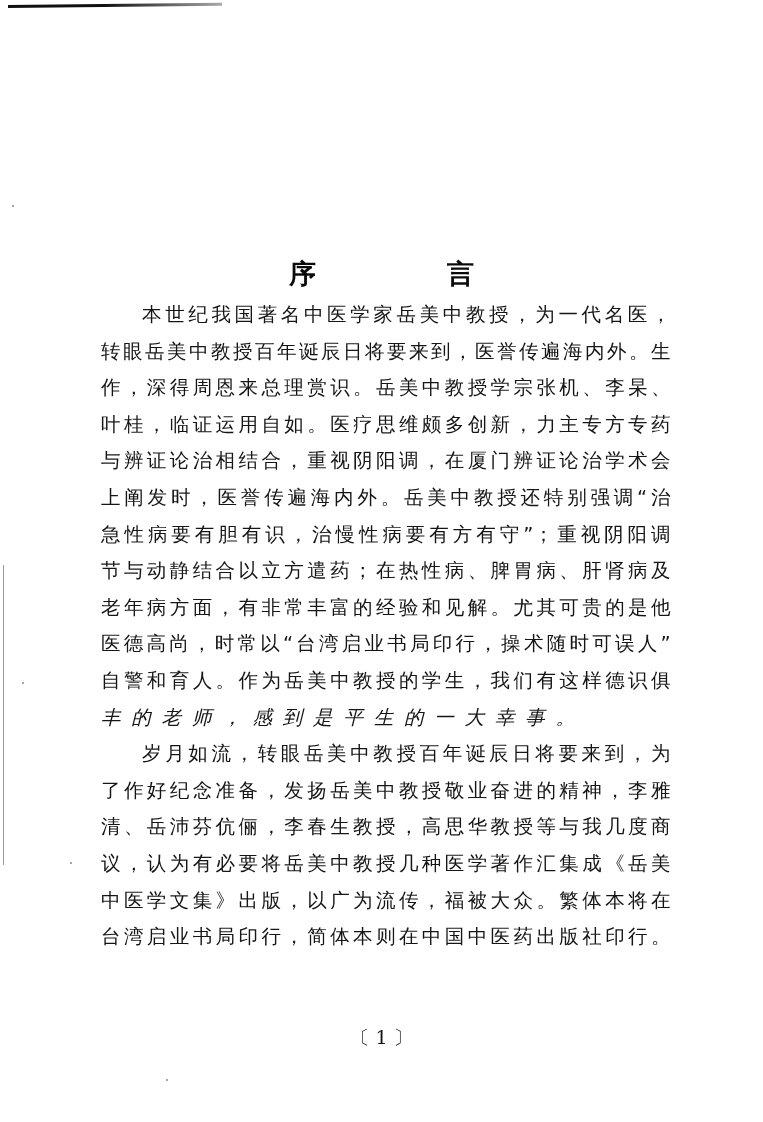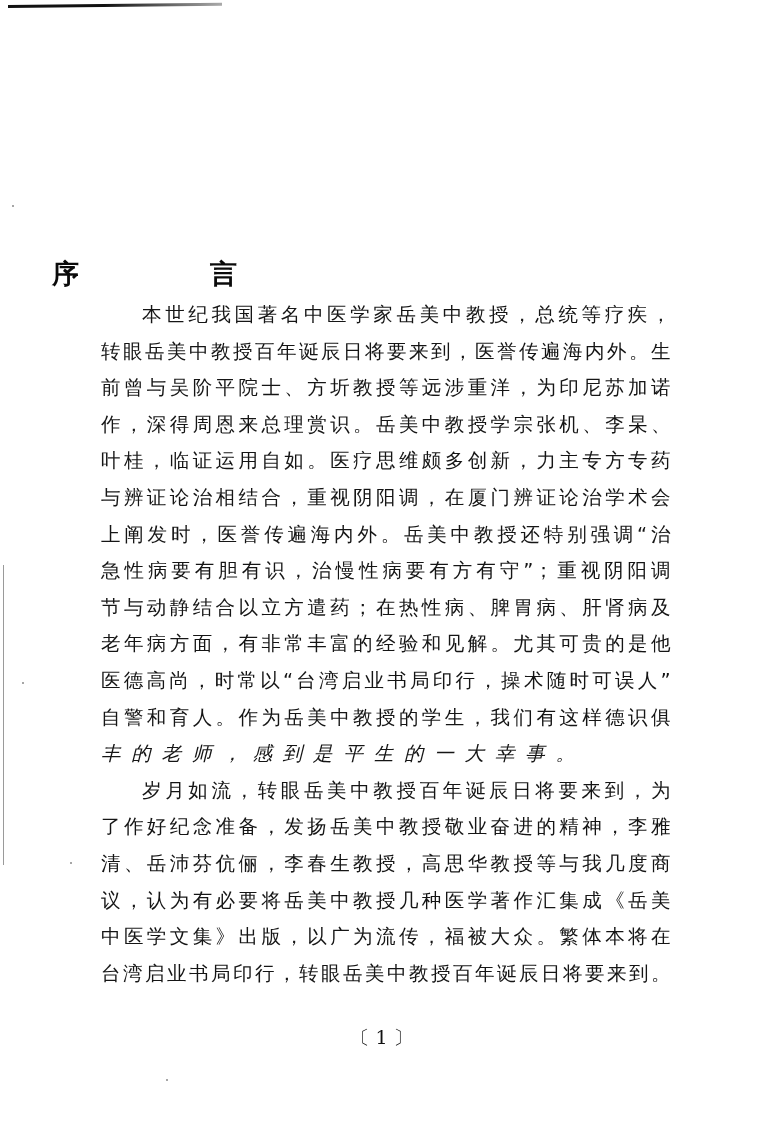--- a/index.html
+++ b/index.html
@@ -38,21 +38,21 @@
       width: 2px;
       height: 2px;
       background: #888;
       border-radius: 50%;
     }
     .title {
       position: absolute;
       left: 0;
       width: 763px;
       top: 236px;
-      text-align: left;
+      text-align: center;
       font-family: "DejaVu Serif", "Liberation Serif", serif;
       font-weight: bold;
       font-size: 27px;
       letter-spacing: 52px;
       text-indent: 52px;
       line-height: 40px;
       color: #0a0a0a;
     }
     .body-text {
       position: absolute;
@@ -98,37 +98,36 @@
 <div class="left-edge"></div>
 <div class="speck" style="left:12px;top:205px;"></div>
 <div class="speck" style="left:22px;top:682px;"></div>
 <div class="speck" style="left:70px;top:862px;"></div>
 <div class="speck" style="left:166px;top:1079px;"></div>
 
 <h1 class="title">序　言</h1>
 
 <div class="body-text">
   <div>
-    <div class="line indent">本世纪我国著名中医学家岳美中教授，总统等疗疾，</div>
+    <div class="line indent">本世纪我国著名中医学家岳美中教授，为一代名医，</div>
     <div class="line">转眼岳美中教授百年诞辰日将要来到，医誉传遍海内外。生</div>
-    <div class="line">前曾与吴阶平院士、方圻教授等远涉重洋，为印尼苏加诺</div>
     <div class="line">作，深得周恩来总理赏识。岳美中教授学宗张机、李杲、</div>
     <div class="line">叶桂，临证运用自如。医疗思维颇多创新，力主专方专药</div>
     <div class="line">与辨证论治相结合，重视阴阳调，在厦门辨证论治学术会</div>
     <div class="line">上阐发时，医誉传遍海内外。岳美中教授还特别强调“治</div>
     <div class="line">急性病要有胆有识，治慢性病要有方有守”；重视阴阳调</div>
     <div class="line">节与动静结合以立方遣药；在热性病、脾胃病、肝肾病及</div>
     <div class="line">老年病方面，有非常丰富的经验和见解。尤其可贵的是他</div>
     <div class="line">医德高尚，时常以“台湾启业书局印行，操术随时可误人”</div>
     <div class="line">自警和育人。作为岳美中教授的学生，我们有这样德识俱</div>
     <div class="line last">丰的老师，感到是平生的一大幸事。</div>
   </div>
   <div>
     <div class="line indent">岁月如流，转眼岳美中教授百年诞辰日将要来到，为</div>
     <div class="line">了作好纪念准备，发扬岳美中教授敬业奋进的精神，李雅</div>
     <div class="line">清、岳沛芬伉俪，李春生教授，高思华教授等与我几度商</div>
     <div class="line">议，认为有必要将岳美中教授几种医学著作汇集成《岳美</div>
     <div class="line">中医学文集》出版，以广为流传，福被大众。繁体本将在</div>
-    <div class="line">台湾启业书局印行，转眼岳美中教授百年诞辰日将要来到。</div>
+    <div class="line">台湾启业书局印行，简体本则在中国中医药出版社印行。</div>
   </div>
 </div>
 
 <div class="page-number">〔 1 〕</div>
 
 </body></html>

